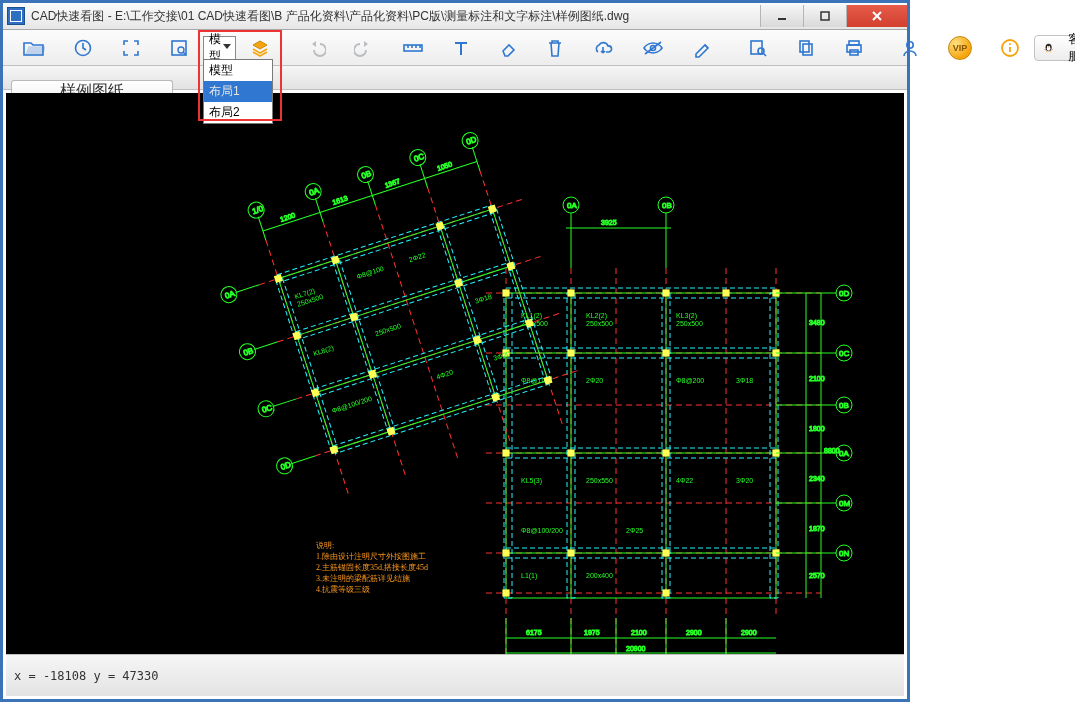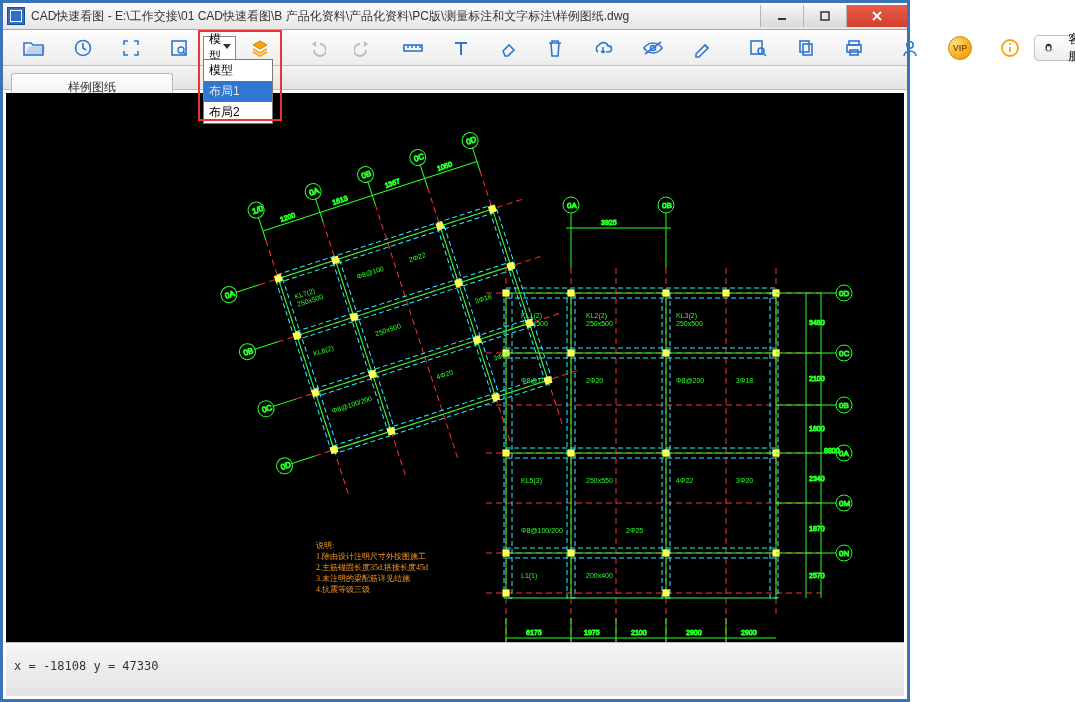--- a/index.html
+++ b/index.html
@@ -22,26 +22,26 @@
   .layout-combo .caret{position:absolute;right:4px;top:7px;width:0;height:0;border-left:4px solid transparent;border-right:4px solid transparent;border-top:5px solid #333}
   .layout-dropdown{position:absolute;left:-1px;top:22px;width:68px;border:1px solid #7a7a7a;background:#fff;z-index:20}
   .layout-dropdown div{padding:2px 5px;cursor:pointer}
   .layout-dropdown .sel{background:#2f77d1;color:#e5e5e5}
   .combo-highlight{position:absolute;left:-6px;top:-7px;width:80px;height:87px;border:2px solid #e33;pointer-events:none;z-index:21}
   .toolbar-right{margin-left:auto;display:flex;align-items:center;gap:6px}
   .kefu{display:flex;align-items:center;gap:14px;height:24px;padding:0 8px;border:1px solid #c3c3c3;border-radius:4px;background:linear-gradient(to bottom,#fff,#ececec);font-size:12px;cursor:pointer}
   .navsite{height:26px;padding:0 10px;display:flex;align-items:center;background:#2a8ff0;color:#fff;font-weight:bold;font-size:15px;letter-spacing:1px;cursor:pointer;border:1px solid #1e72c6}
   
   .tabstrip{height:24px;box-sizing:border-box;background:linear-gradient(to bottom,#f5f5f5,#e3e3e3);border-bottom:1px solid #bfbfbf;display:flex;align-items:stretch;padding-left:8px}
-  .doc-tab{min-width:128px;padding:0 16px;background:linear-gradient(to bottom,#ffffff,#f0f0f0);border:1px solid #b9b9b9;border-bottom:none;border-radius:3px 3px 0 0;display:flex;align-items:flex-end;justify-content:center;font-size:12px;color:#333;position:relative;top:7px;cursor:pointer}
+  .doc-tab{min-width:128px;padding:0 16px;background:linear-gradient(to bottom,#ffffff,#f0f0f0);border:1px solid #b9b9b9;border-bottom:none;border-radius:3px 3px 0 0;display:flex;align-items:flex-start;justify-content:center;font-size:16px;color:#333;position:relative;top:14px;cursor:pointer}
   
   .canvas{position:absolute;left:3px;right:3px;top:90px;bottom:27px;background:#000;overflow:hidden}
   .canvas svg{position:absolute;left:0;top:0}
   
-  .status{position:absolute;left:3px;right:3px;bottom:3px;height:21px;background:linear-gradient(to bottom,#f6f6f6,#e3e3e3);border-top:1px solid #bfbfbf;display:flex;align-items:flex-start;padding:16px 8px;font-family:Consolas,monospace;font-size:12px;color:#333}
+  .status{position:absolute;left:3px;right:3px;bottom:3px;height:21px;background:linear-gradient(to bottom,#f6f6f6,#e3e3e3);border-top:1px solid #bfbfbf;display:flex;align-items:center;padding:10px 8px;font-family:Consolas,monospace;font-size:12px;color:#333}
   
   .vip-badge{width:22px;height:22px;border-radius:50%;background:radial-gradient(circle at 30% 30%,#ffe084,#f5a50b 70%);display:flex;align-items:center;justify-content:center;font-size:9px;font-weight:bold;color:#8a5400;border:1px solid #c88710}
   .qq-icon{width:16px;height:16px}
 </style>
 </head>
 <body>
 
 <div class="outer-border">
 
   <div class="titlebar">

